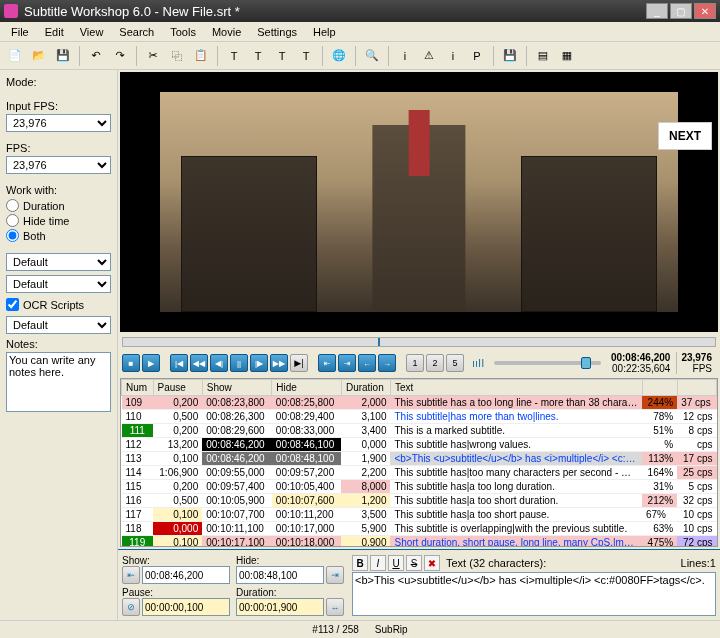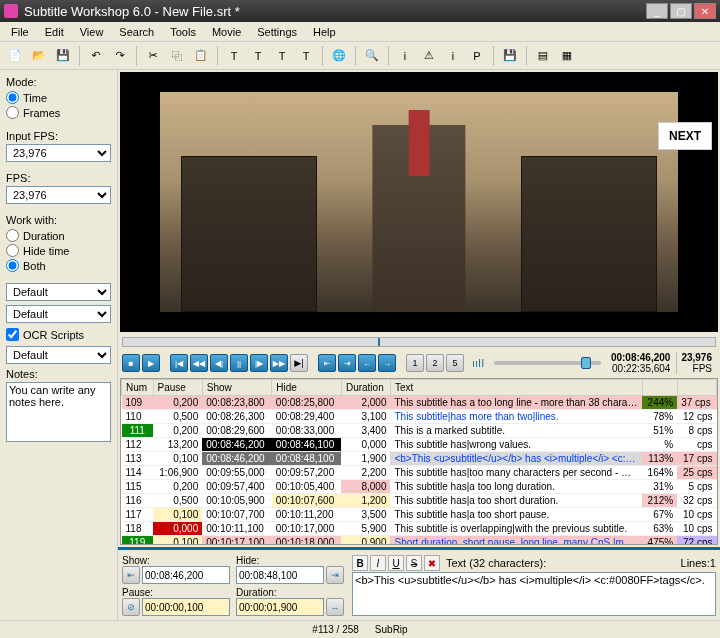--- a/index.html
+++ b/index.html
@@ -45,21 +45,21 @@
 .time-info { text-align: right; font-size: 10px; line-height: 11px; padding-right: 4px; }
 .time-info .fps { font-weight: bold; }
 .seekbar-wrap { height: 16px; display: flex; align-items: center; padding: 0 4px; }
 .seekbar { flex:1; height: 10px; background: #ddd; border: 1px solid #aaa; position: relative; }
 .seekbar .mark { position: absolute; top: 0; bottom: 0; width: 2px; background: #27a; left: 43%; }
 .table-wrap { flex: 1; overflow: auto; background: #fff; border: 1px solid #999; margin: 2px; }
 table { border-collapse: collapse; width: 100%; font-size: 10px; }
 th { background: #ece9d8; border: 1px solid #ccc; padding: 2px 4px; text-align: left; font-weight: normal; position: sticky; top: 0; }
 td { border-bottom: 1px solid #eee; padding: 1px 4px; white-space: nowrap; }
 td.text { white-space: nowrap; overflow: hidden; text-overflow: ellipsis; max-width: 240px; }
-.bottom-panel { display: flex; padding: 4px; gap: 8px; border-top: 3px solid #0369a1; }
+.bottom-panel { display: flex; padding: 4px; gap: 8px; border-top: 1px solid #0369a1; }
 .time-edits { display: grid; grid-template-columns: auto auto; gap: 2px 6px; align-items: center; }
 .time-edits label { font-size: 10px; }
 .time-edits .tval { display: flex; align-items: center; border: 1px solid #7a97b0; background: #fff; padding: 0 2px; height: 18px; width: 88px; font-size: 10px; }
 .text-edit { flex: 1; display: flex; flex-direction: column; }
 .text-edit-bar { display: flex; align-items: center; gap: 6px; height: 18px; }
 .fmtbtn { width: 16px; height: 16px; border: 1px solid #aaa; background: #f4f4f4; display: flex; align-items: center; justify-content: center; font-size: 10px; cursor: pointer; }
 .text-edit textarea { flex: 1; height: 36px; font-size: 11px; }
 .statusbar { height: 18px; background: #ece9d8; border-top: 1px solid #ccc; display: flex; align-items: center; padding: 0 8px; font-size: 10px; gap: 16px; justify-content: center; }
 </style>
 </head>
@@ -115,30 +115,20 @@
     <div class="tbtn">💾</div>
     <div class="tsep"></div>
     <div class="tbtn">▤</div>
     <div class="tbtn">▦</div>
   </div>
 
 <div class="main">
   <div class="sidebar">
     <div class="group">
       <div class="group-title">Mode:</div>
-      <div id="mode-radios">
-          <div class="radio-row">
-            <input type="radio" name="mode" checked="" style="">
-            <label>Time</label>
-          </div>
-          <div class="radio-row">
-            <input type="radio" name="mode" style="">
-            <label>Frames</label>
-          </div>
-        </div>
     </div>
     <div class="group">
       <div class="group-title">Input FPS:</div>
       <select><option>23,976</option></select>
     </div>
     <div class="group">
       <div class="group-title">FPS:</div>
       <select><option>23,976</option></select>
     </div>
     <div class="group">
@@ -237,21 +227,21 @@
             </tr>
           </thead>
           <tbody id="tbody">
             <tr style="background: rgb(247, 198, 198);">
               <td>109</td>
               <td style="text-align: right;">0,200</td>
               <td>00:08:23,800</td>
               <td>00:08:25,800</td>
               <td style="text-align: right;">2,000</td>
               <td class="text" style="background: rgb(247, 198, 198);">This subtitle has a too long line - more than 38 characters in this case.</td>
-              <td style="text-align: right; background: #4d7c0f;">244%</td>
+              <td style="text-align: right; background: #c2410c;">244%</td>
               <td style="text-align: left; background: rgb(247, 198, 198);">37 cps</td>
             </tr>
             <tr>
               <td>110</td>
               <td style="text-align: right;">0,500</td>
               <td>00:08:26,300</td>
               <td>00:08:29,400</td>
               <td style="text-align: right;">3,100</td>
               <td class="text" style="color: rgb(0, 64, 255);">This subtitle|has more than two|lines.</td>
               <td style="text-align: right;">78%</td>
@@ -317,21 +307,21 @@
               <td style="text-align: right; background: rgb(247, 198, 198);">212%</td>
               <td style="text-align: right;">32 cps</td>
             </tr>
             <tr>
               <td>117</td>
               <td style="text-align: right; background: rgb(255, 244, 194);">0,100</td>
               <td>00:10:07,700</td>
               <td>00:10:11,200</td>
               <td style="text-align: right;">3,500</td>
               <td class="text">This subtitle has|a too short pause.</td>
-              <td style="text-align: right; margin-top: 32px;">67%</td>
+              <td style="text-align: left; margin-top: 32px;">67%</td>
               <td style="text-align: right;">10 cps</td>
             </tr>
             <tr>
               <td>118</td>
               <td style="text-align: right; background: rgb(204, 0, 0); color: rgb(255, 255, 255);">0,000</td>
               <td>00:10:11,100</td>
               <td>00:10:17,000</td>
               <td style="text-align: right;">5,900</td>
               <td class="text">This subtitle is overlapping|with the previous subtitle.</td>
               <td style="text-align: right;">63%</td>

